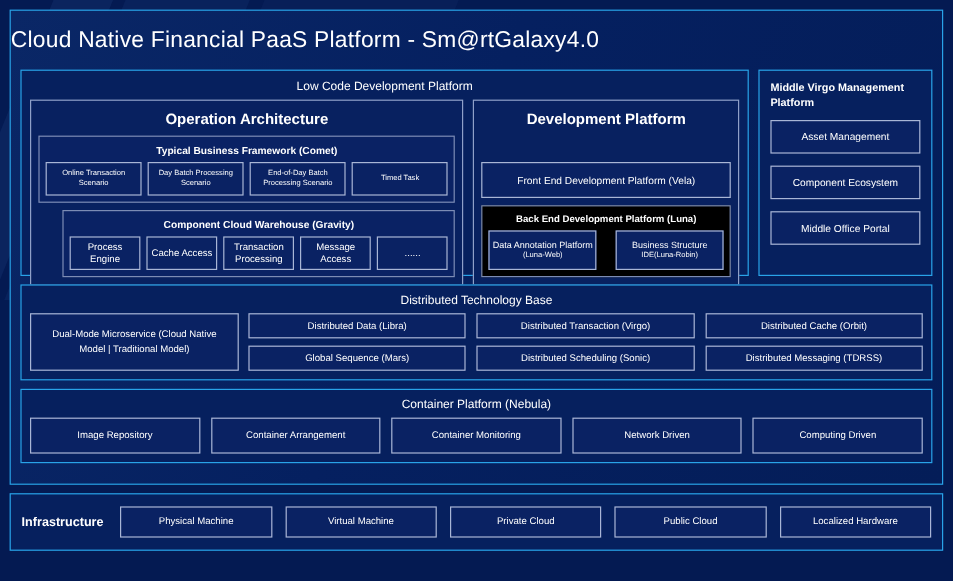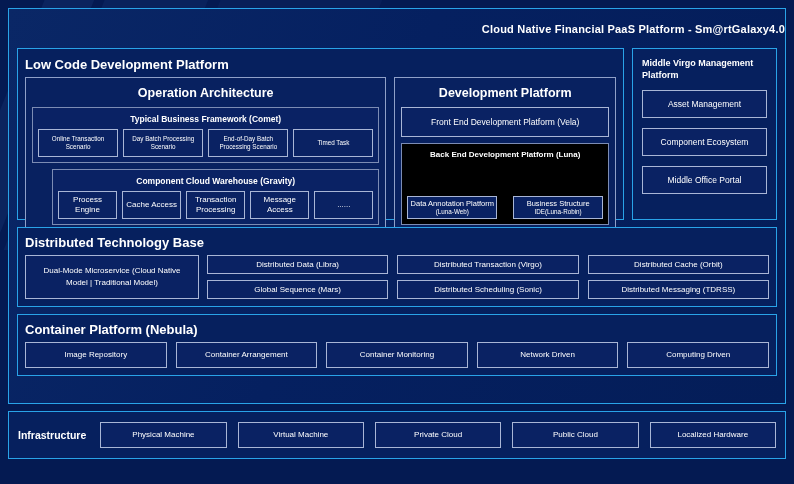--- a/index.html
+++ b/index.html
@@ -57,23 +57,23 @@
   
   .main-panel {
     flex: 0 0 auto;
     height: 396px;
     display: flex;
     flex-direction: column;
     background: linear-gradient(115deg, #0a2766 0%, #052060 45%, #041d58 100%);
   }
 
   .main-title {
-    text-align: right;
-    font-size: 11px;
-    font-weight: bold;
+    text-align: left;
+    font-size: 19px;
+    font-weight: normal;
     letter-spacing: 0.2px;
     padding: 14px 0 13px 0;
     color: #ffffff;
   }
 
   .main-body {
     flex: 1;
     display: flex;
     flex-direction: column;
     padding: 0 8px 8px 8px;
@@ -94,22 +94,23 @@
     padding: 5px 7px 7px 7px;
   }
   .mid-office {
     flex: 0 0 145px;
     padding: 8px 9px 8px 9px;
     display: flex;
     flex-direction: column;
   }
 
   .sec-title {
-    font-size: 13px;
-    font-weight: bold;
+    text-align: center;
+    font-size: 10px;
+    font-weight: normal;
     padding: 3px 0 5px 0;
     color: #ffffff;
   }
 
   .mid-office-title {
     text-align: left;
     font-size: 9px;
     font-weight: bold;
     line-height: 1.35;
     color: #ffffff;
@@ -177,37 +178,37 @@
     font-size: 8.5px;
     font-weight: bold;
     padding: 2px 0 5px 0;
   }
 
   .group-items { display: flex; gap: 5px; }
   .group-items .box { flex: 1; height: 28px; padding: 1px 2px; }
   .group-items .box.small { font-size: 6.3px; }
 
   
-  .dev-stack { display: flex; flex-direction: column; gap: 6px; flex: 1; }
+  .dev-stack { display: flex; flex-direction: column; gap: 6px; flex: 1; margin-top: 22px; }
   .dev-front { height: 30px; font-size: 8.5px; }
   .dev-back {
     flex: 1;
     border: 1px solid #7c8cb4;
     background: #000000;
     padding: 4px 5px 5px 5px;
     display: flex;
     flex-direction: column;
   }
   .dev-back-title {
     text-align: center;
     font-size: 8px;
     font-weight: bold;
     padding: 2px 0 5px 0;
   }
-  .dev-back-items { display: flex; gap: 16px; flex: 1; align-items: flex-end; }
+  .dev-back-items { display: flex; gap: 16px; flex: 1; }
   .dev-back-items .box {
     flex: 1;
     flex-direction: column;
     justify-content: center;
     font-size: 7.5px;
     padding: 2px;
   }
   .box .sub { font-size: 6.3px; display: block; }
 
   

